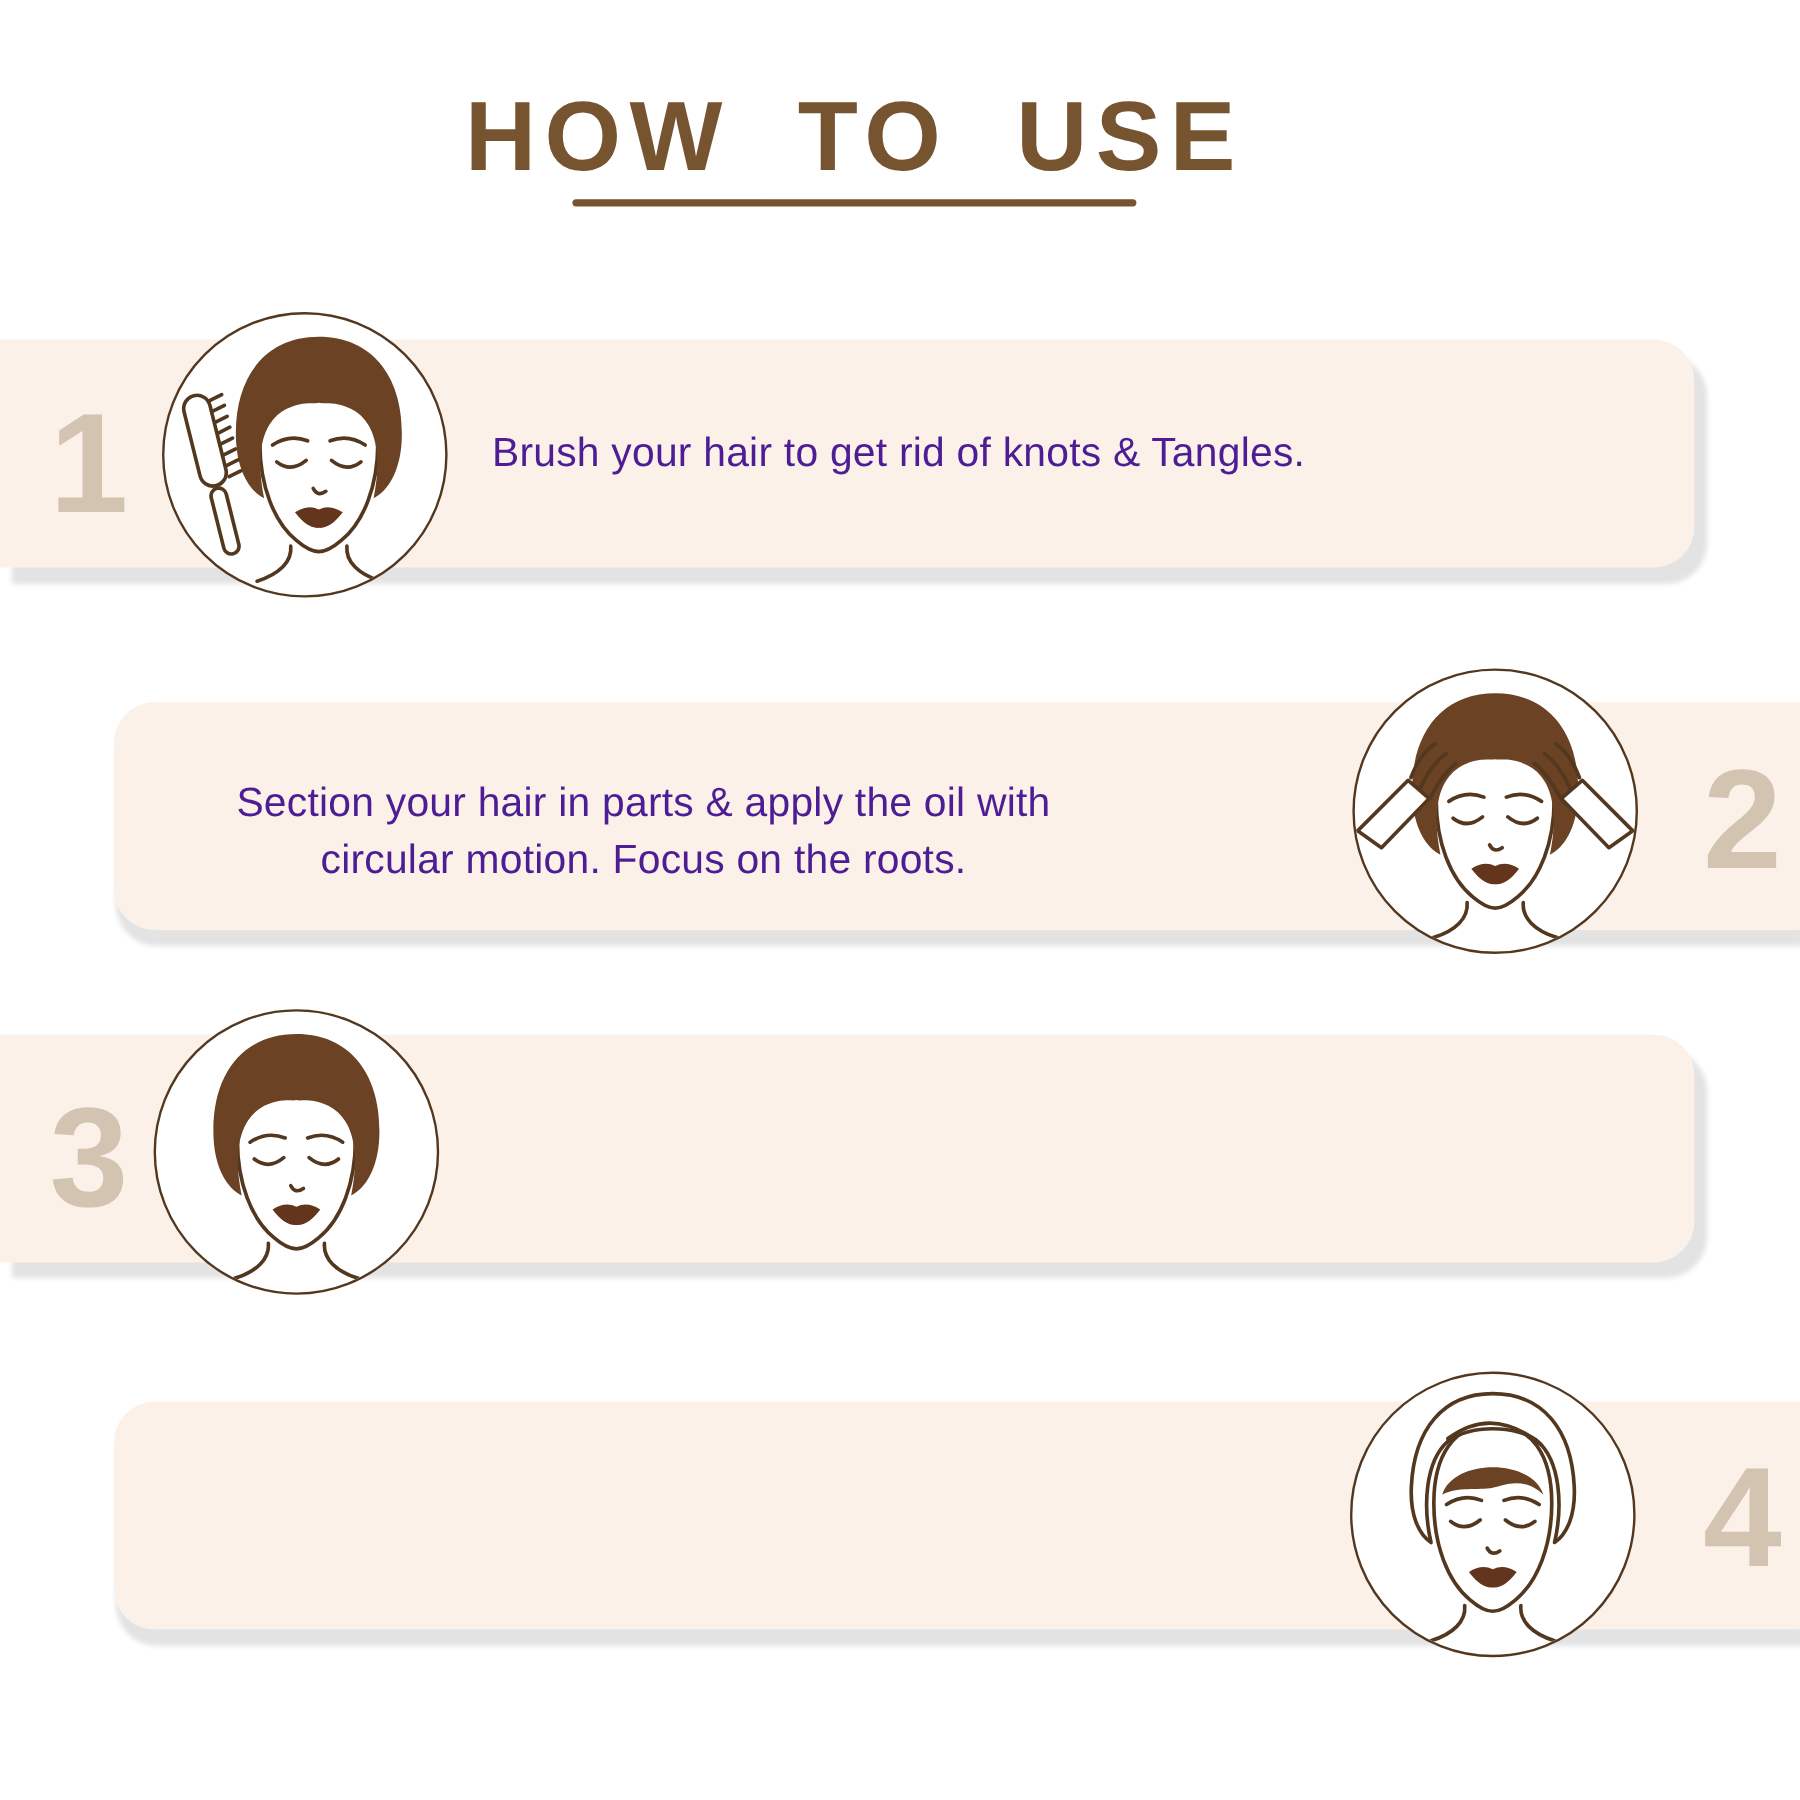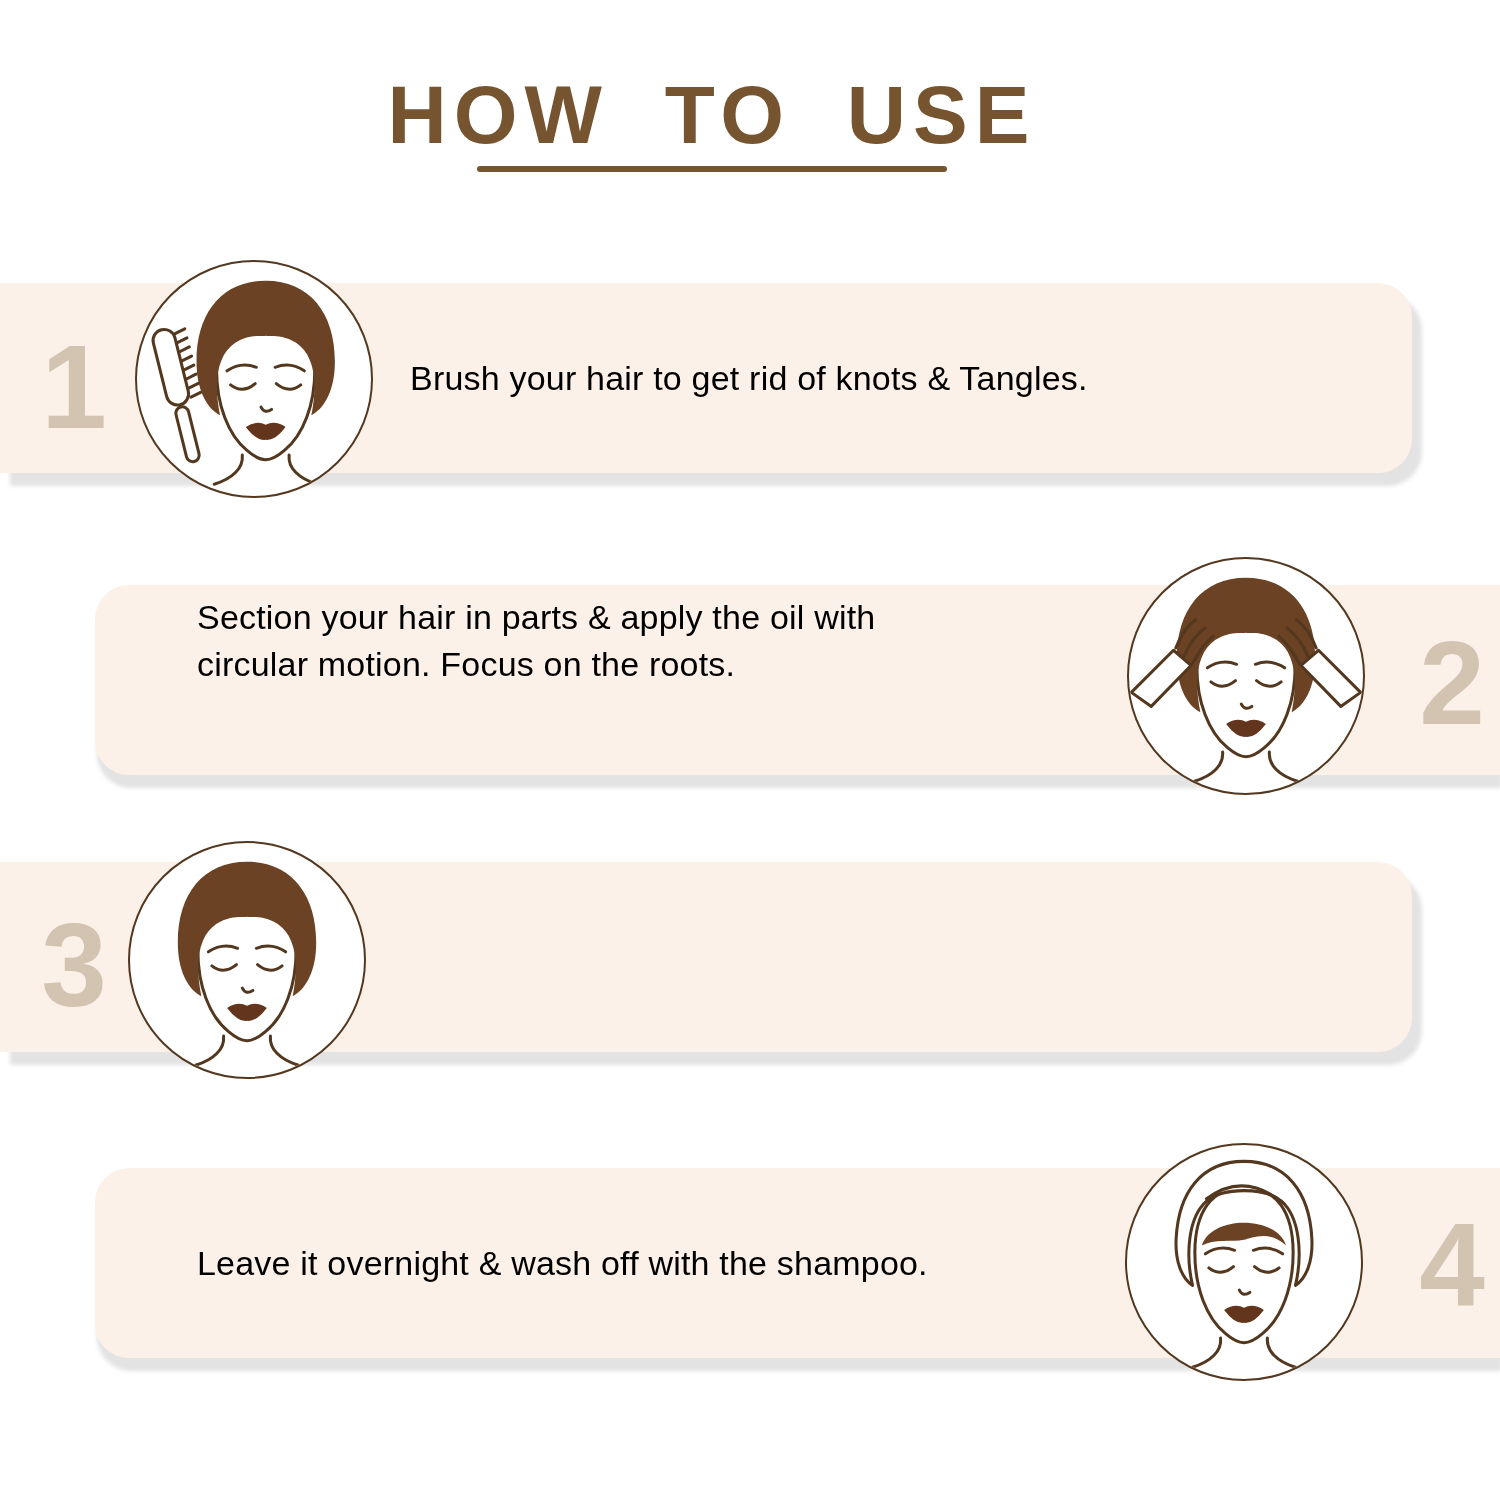--- a/index.html
+++ b/index.html
@@ -29,24 +29,24 @@
   
   .icon-circle{
     position:absolute;width:238px;height:238px;border-radius:50%;background:#ffffff;
     border:2px solid #53381f;box-sizing:border-box;overflow:hidden;
   }
   .icon-circle svg{width:100%;height:100%;display:block;}
   #circle-1{left:135px;top:260px;} #circle-2{left:1127px;top:557px;}
   #circle-3{left:128px;top:841px;} #circle-4{left:1125px;top:1143px;}
   
   .step-text{
-    position:absolute;font-size:34px;line-height:1.38;color:#000000;
-    white-space:pre-line;transform:translateY(-50%);letter-spacing:0.2px;
+    position:absolute;font-size:34px;line-height:1.38;color:#4c1d95;
+    white-space:pre-line;transform:translateY(-50%);letter-spacing:0.2px;text-align:center;
   }
-  #text-1{left:410px;top:378px;} #text-2{left:197px;top:641px;}
+  #text-1{left:410px;top:378px;} #text-2{left:197px;top:693px;}
   #text-3{left:400px;top:962px;} #text-4{left:197px;top:1263px;}
   
   .st{stroke:#53381f;fill:none;stroke-width:2.6;stroke-linecap:round;stroke-linejoin:round;}
   .fw{fill:#ffffff;}
   .hair{fill:#6b4223;stroke:none;}
   .lips{fill:#63351c;stroke:none;}
 </style>
 </head>
 <body>
 
@@ -137,15 +137,14 @@
       </g>
       <path class="st" d="M67,93 Q79,85 92,90"></path>
         <path class="st" d="M108,90 Q121,85 133,93"></path>
       <path class="st" d="M70,105 Q80,113 91,104"></path>
         <path class="st" d="M109,104 Q120,113 130,105"></path>
       <path class="st" d="M96,124 q3,6 9,2"></path>
       <path class="lips" d="M83,141 Q92,135 100,139 Q108,135 117,141 Q108,153 100,152 Q92,153 83,141 Z"></path>
     </svg>
   </div>
   <div class="step-num" id="num-4">4</div>
-  <div class="step-text" id="text-4">Leave it overnight &amp; wash off with the shampoo.</div>
 
 </div>
 
 </body></html>

